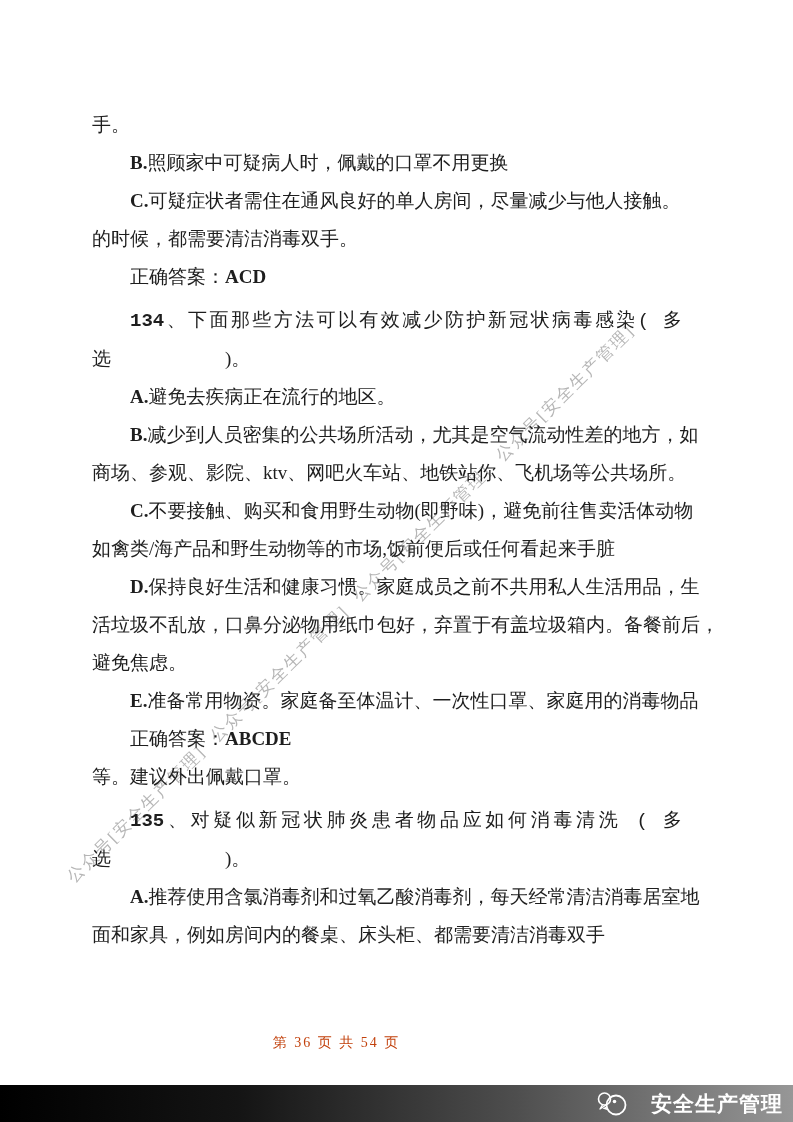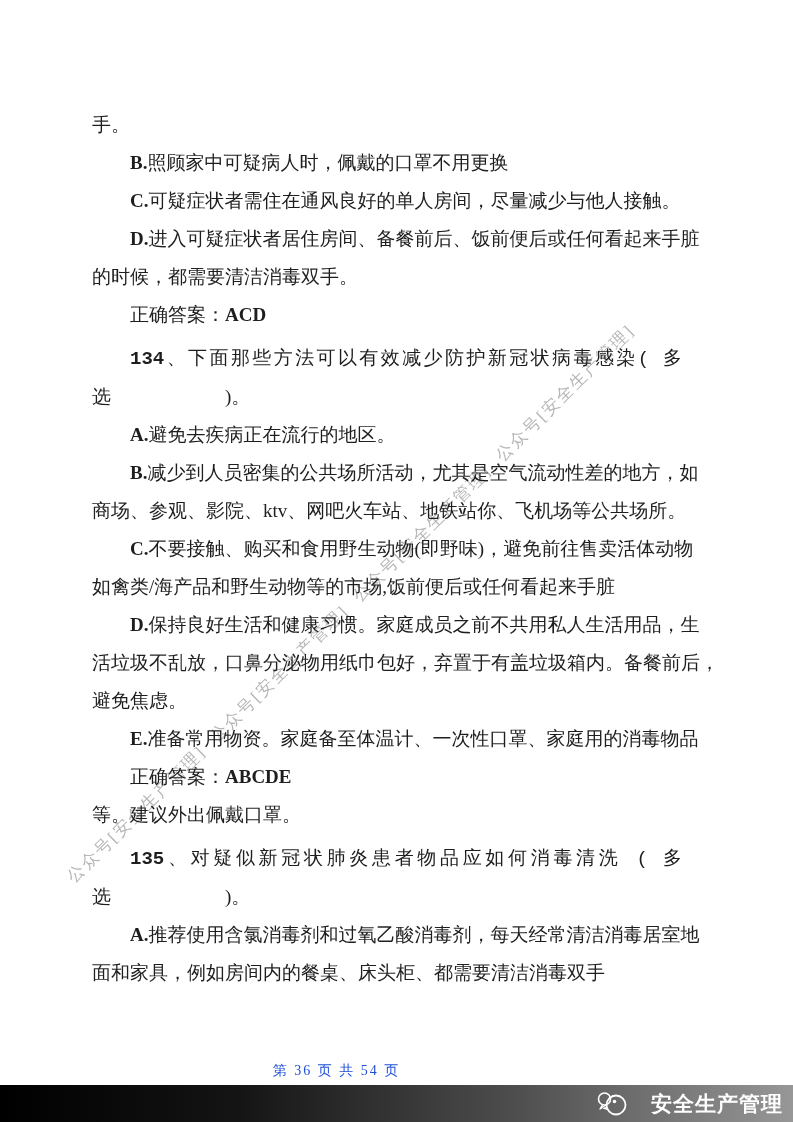--- a/index.html
+++ b/index.html
@@ -19,22 +19,22 @@
   
   .text-flow { position:absolute; left:92px; top:106px; width:590px; z-index:2;
                color:#1e1e1e; font-size:19px; }
   .line { height:38px; line-height:38px; white-space:pre; }
   .line .b { font-weight:700; }
   .line.ind { text-indent:38px; }
   .line.j { white-space:normal; text-align:justify; text-align-last:justify;
             margin-top:6px;font-family:Liberation Mono, monospace; }
 
   
-  .page-footer { position:absolute; left:0; top:1062px; width:673px; z-index:2;
-                 text-align:center; font-size:14px; color:#1d4ed8; letter-spacing:2px; }
+  .page-footer { position:absolute; left:0; top:1034px; width:673px; z-index:2;
+                 text-align:center; font-size:14px; color:#c2410c; letter-spacing:2px; }
 
   
   .brand-bar { position:absolute; left:0; bottom:0; width:793px; height:37px; z-index:3;
                background:linear-gradient(90deg,#000000 0%,#141414 30%,#4e4e4e 65%,#979797 100%);
                display:flex; align-items:center; justify-content:flex-end;
                padding-right:10px; }
   .brand-logo { display:flex; align-items:center; gap:21px; }
   .brand-icon { width:34px; height:30px; display:block; }
   .brand-label { color:#ffffff; font-weight:700; font-size:21px; letter-spacing:1px;
                  font-family:"Liberation Sans","DejaVu Sans",sans-serif; }
@@ -43,21 +43,20 @@
 <body>
 
 <div class="doc-page">
 
   <div class="watermark" id="watermark"><span>公众号[安全生产管理]</span><span>公众号[安全生产管理]</span><span>公众号[安全生产管理]</span><span>公众号[安全生产管理]</span></div>
 
   <div class="text-flow" id="text-flow">
       <div class="line">手。</div>
       <div class="line ind"><span class="b">B.</span>照顾家中可疑病人时，佩戴的口罩不用更换</div>
       <div class="line ind"><span class="b">C.</span>可疑症状者需住在通风良好的单人房间，尽量减少与他人接触。</div>
-      <div class="line ind"><span class="b">D.</span>进入可疑症状者居住房间、备餐前后、饭前便后或任何看起来手脏</div>
       <div class="line">的时候，都需要清洁消毒双手。</div>
       <div class="line ind">正确答案：<span class="b">ACD</span></div>
       <div class="line ind j"><span class="b">134</span>、下面那些方法可以有效减少防护新冠状病毒感染( 多</div>
       <div class="line">选　　　　　　)。</div>
       <div class="line ind"><span class="b">A.</span>避免去疾病正在流行的地区。</div>
       <div class="line ind"><span class="b">B.</span>减少到人员密集的公共场所活动，尤其是空气流动性差的地方，如</div>
       <div class="line">商场、参观、影院、ktv、网吧火车站、地铁站你、飞机场等公共场所。</div>
       <div class="line ind"><span class="b">C.</span>不要接触、购买和食用野生动物(即野味)，避免前往售卖活体动物</div>
       <div class="line">如禽类/海产品和野生动物等的市场,饭前便后或任何看起来手脏</div>
       <div class="line ind"><span class="b">D.</span>保持良好生活和健康习惯。家庭成员之前不共用私人生活用品，生</div>

